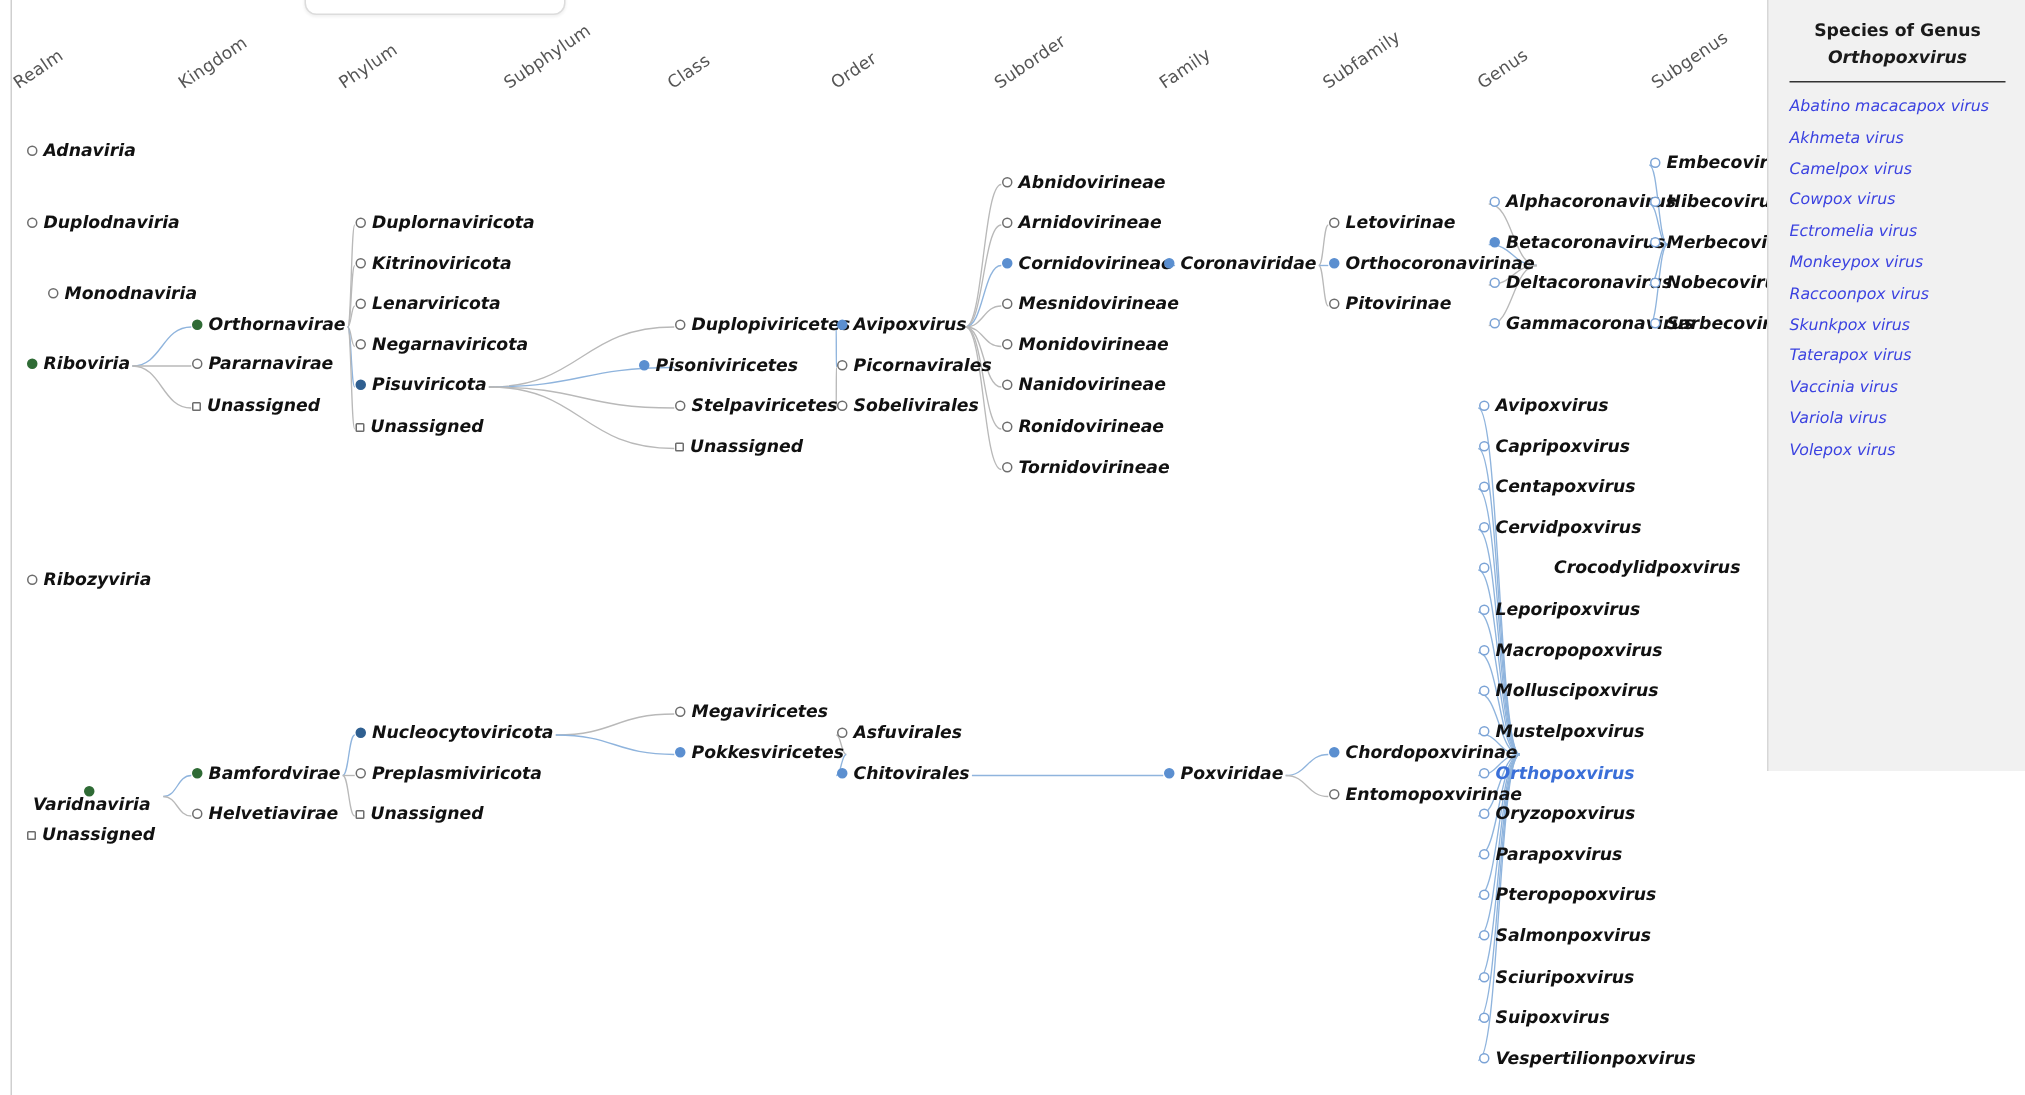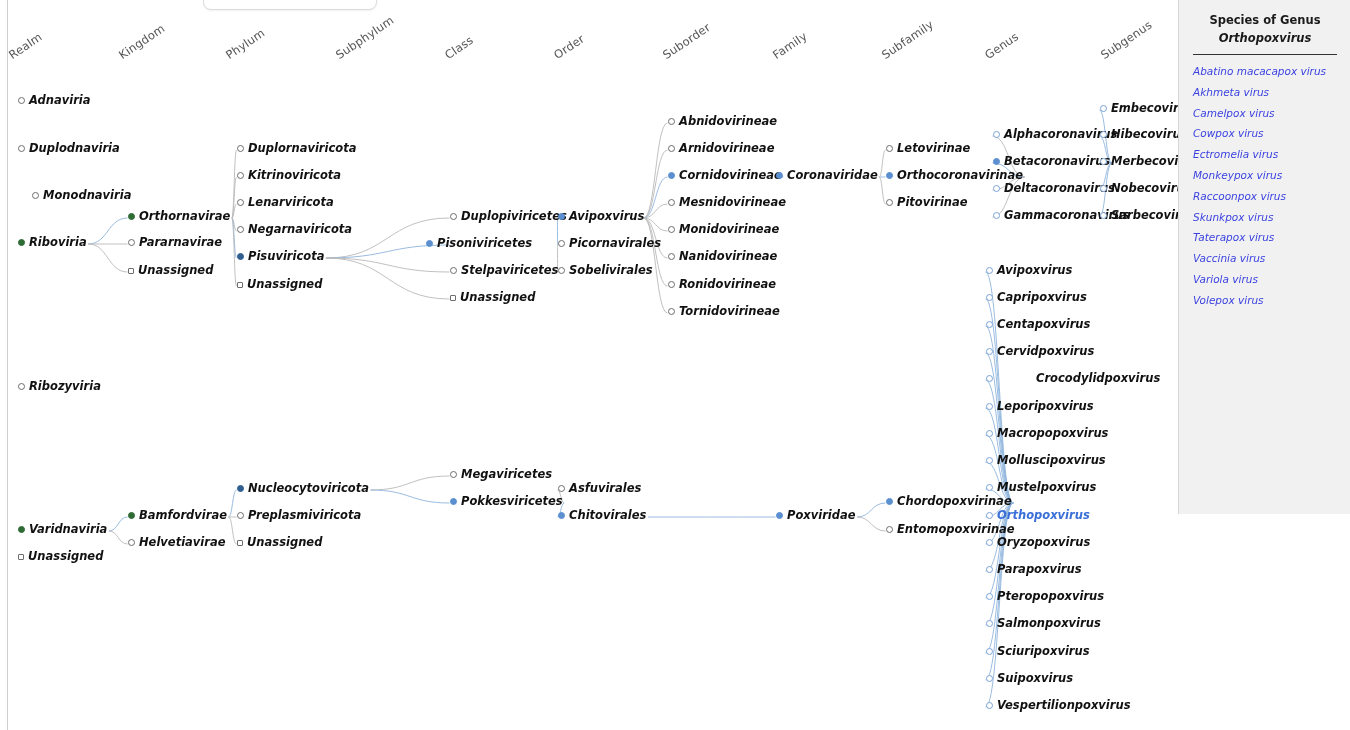--- a/index.html
+++ b/index.html
@@ -174,21 +174,21 @@
           <span class="lbl">Monodnaviria</span>
         </div>
         <div class="node" style="left: 18px; top: 237px;">
           <span class="marker m-green"></span>
           <span class="lbl">Riboviria</span>
         </div>
         <div class="node" style="left: 18px; top: 381px;">
           <span class="marker m-open"></span>
           <span class="lbl">Ribozyviria</span>
         </div>
-        <div class="node" style="left: 18px; top: 524px;">
+        <div class="node" style="left: 18px; top: 524px; flex-direction: column;">
           <span class="marker m-green"></span>
           <span class="lbl">Varidnaviria</span>
         </div>
         <div class="node" style="left: 18px; top: 551px;">
           <span class="marker sq m-open"></span>
           <span class="lbl">Unassigned</span>
         </div>
         <div class="node" style="left: 128px; top: 211px;">
           <span class="marker m-green"></span>
           <span class="lbl">Orthornavirae</span>

